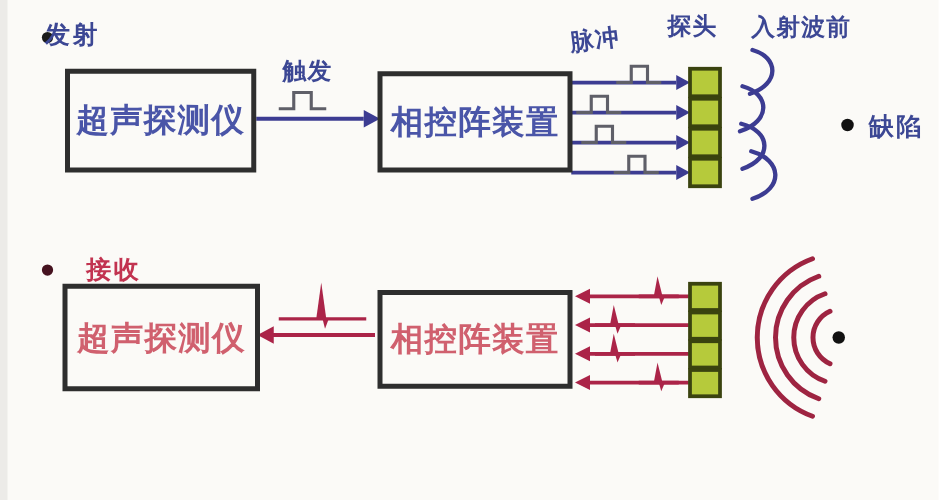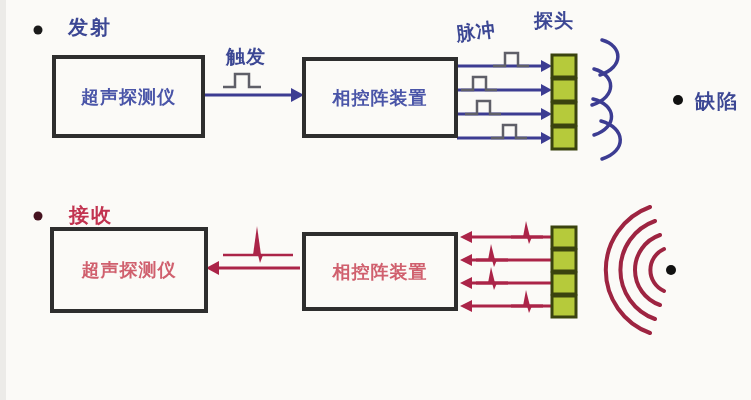--- a/index.html
+++ b/index.html
@@ -5,21 +5,21 @@
   html,body{margin:0;padding:0;background:#ffffff;}
   #stage{
     position:relative;width:751px;height:400px;overflow:hidden;
     background:#fbfaf7;
     font-family:"Liberation Sans","DejaVu Sans",sans-serif;
   }
   .scanband{position:absolute;left:0;top:0;width:6px;height:400px;background:#e9e7e4;opacity:.8;}
   .box{
     position:absolute;box-sizing:border-box;border:4px solid #2e2e2e;
     display:flex;align-items:center;justify-content:center;
-    font-weight:bold;font-size:18px;letter-spacing:1px;background:transparent;
+    font-weight:bold;font-size:26px;letter-spacing:1px;background:transparent;
   }
   .box.tx{color:#4a55a8;}
   .box.rx{color:#d0606e;}
   .lbl{position:absolute;font-weight:bold;white-space:nowrap;}
   .lbl.tx{color:#3c4794;}
   .lbl.rx{color:#c23350;}
   .lbl.s20{font-size:20px;letter-spacing:2px;}
   .lbl.s19{font-size:19px;letter-spacing:1px;}
   .tilt{transform:rotate(-7deg);}
   .caption{
@@ -142,21 +142,22 @@
     <g>
       <circle cx="671" cy="270" r="5" fill="#111111"></circle>
     </g>
   </svg>
 
   <div class="box tx" style="left:52px;top:55px;width:153px;height:83px;">超声探测仪</div>
   <div class="box tx" style="left:302px;top:57px;width:156px;height:81px;">相控阵装置</div>
   <div class="box rx" style="left:50px;top:227px;width:158px;height:86px;">超声探测仪</div>
   <div class="box rx" style="left:302px;top:232px;width:156px;height:79px;">相控阵装置</div>
 
-  <div class="lbl tx s20" style="left:68px;top:14px;">发射</div>
+  <div class="lbl tx s20" style="left:36px;top:14px;">发射</div>
   <div class="lbl tx s19" style="left:226px;top:44px;">触发</div>
   <div class="lbl tx s19 tilt" style="left:456px;top:19px;">脉冲</div>
   <div class="lbl tx s19" style="left:534px;top:8px;">探头</div>
+  <div class="lbl tx s19" style="left:601px;top:9px;">入射波前</div>
   <div class="lbl tx s20" style="left:695px;top:88px;">缺陷</div>
 
   <div class="lbl rx s20" style="left:52px;top:202px;margin-left:17px;">接收</div>
 
 </div>
 
 </body></html>

